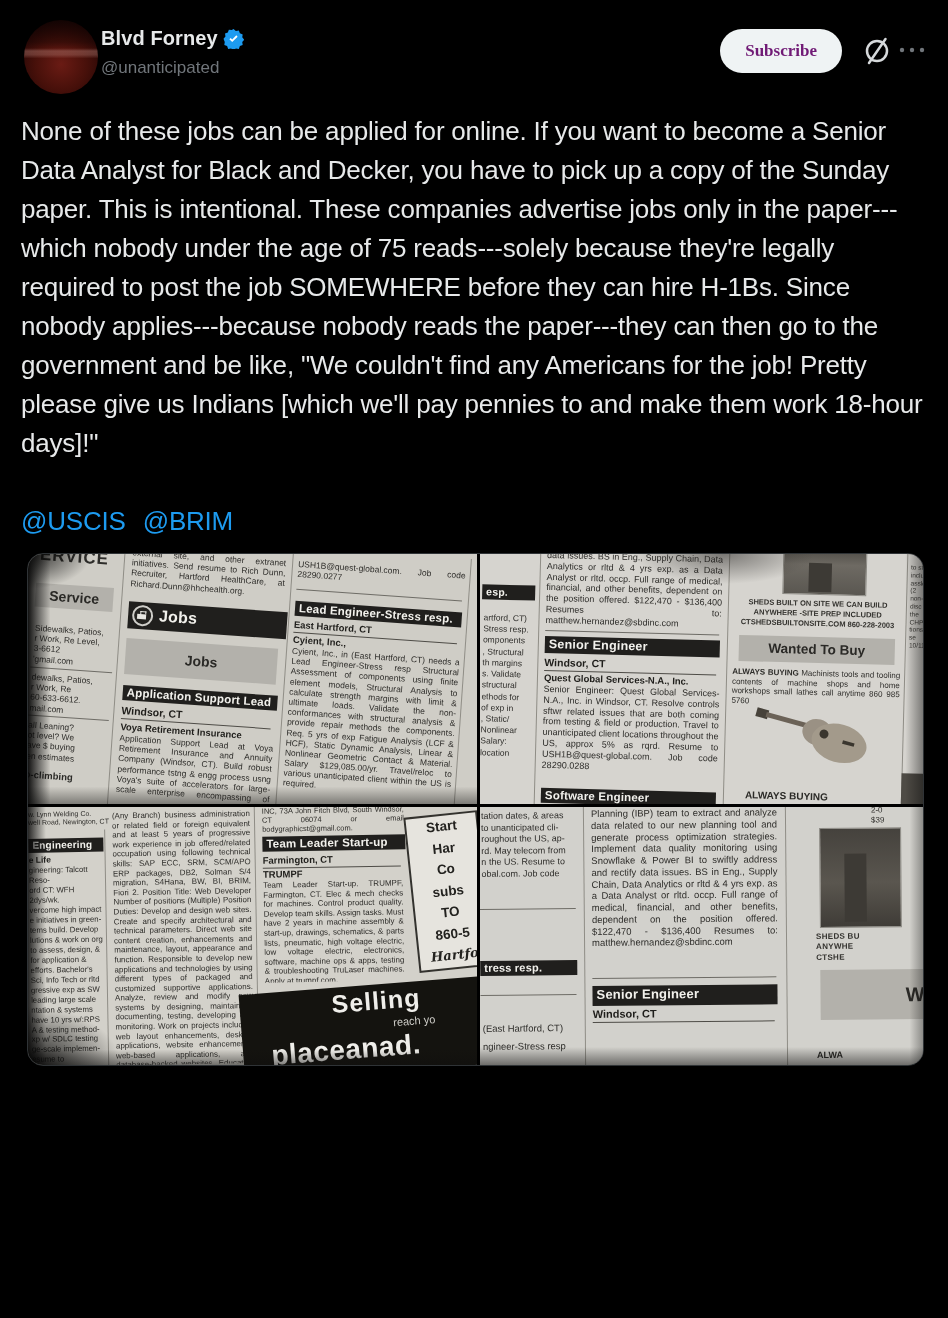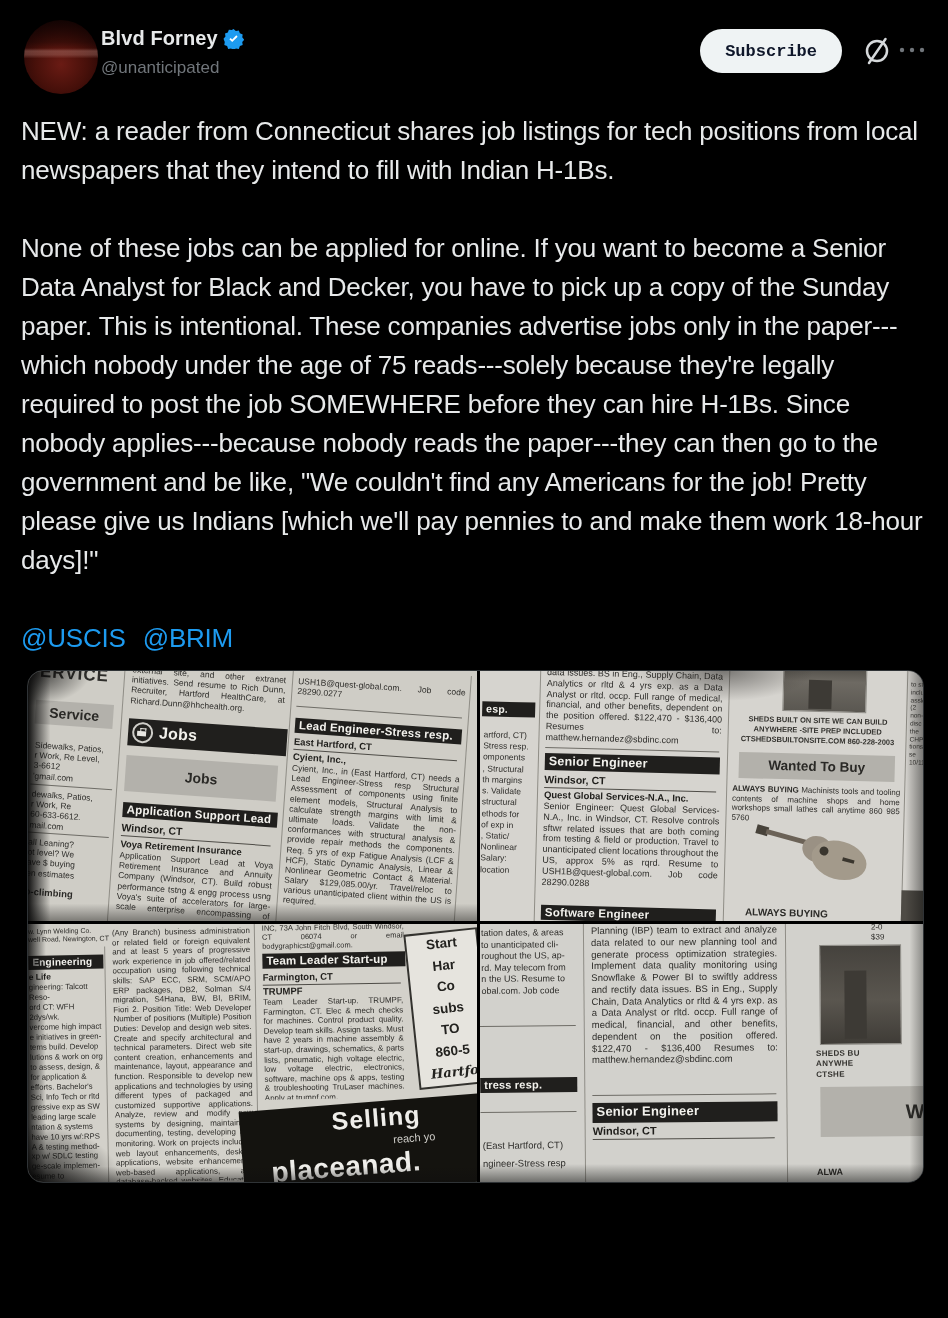--- a/index.html
+++ b/index.html
@@ -11,22 +11,22 @@
     background:
       linear-gradient(180deg, rgba(0,0,0,.55) 0%, rgba(0,0,0,.25) 30%, rgba(0,0,0,0) 38%),
       linear-gradient(180deg, rgba(200,140,130,0) 38%, rgba(205,150,140,.35) 42%, rgba(205,150,140,.30) 47%, rgba(0,0,0,0) 52%),
       radial-gradient(circle at 50% 60%, #6a1b14 0%, #47100a 45%, #2a0806 75%, #1a0d0b 100%);
     }
   .author-row{position:absolute;left:101px;top:27px;display:flex;align-items:center;gap:5px;}
   .author-name{font-size:20px;font-weight:700;color:#e7e9ea;letter-spacing:.1px;}
   .badge{width:21px;height:21px;display:block;}
   .handle{position:absolute;left:101px;top:58px;font-size:17px;color:#71767b;}
   .subscribe{position:absolute;right:106px;top:29px;height:44px;padding:0 25px;border:none;
-    border-radius:22px;background:#eff3f4;color:#0f172a;font-size:17px;font-weight:700;
-    font-family:Liberation Mono, monospace;display:flex;align-items:center;cursor:pointer;}
+    border-radius:22px;background:#eff3f4;color:#701a75;font-size:17px;font-weight:700;
+    font-family:Liberation Serif, serif;display:flex;align-items:center;cursor:pointer;}
   .grok-btn{position:absolute;right:56px;top:36px;width:30px;height:30px;background:none;border:none;padding:0;cursor:pointer;}
   .more-btn{position:absolute;right:20px;top:40px;width:30px;height:22px;background:none;border:none;padding:0;cursor:pointer;}
   
   .tweet-body{padding:0 21px;margin-top:16px;}
   .tweet-paragraph{font-size:26px;line-height:39px;color:#e7e9ea;margin:0 0 39px 0;letter-spacing:-0.2px;}
   .mentions{margin-bottom:0;}
   .mentions a{color:#1d9bf0;text-decoration:none;cursor:pointer;text-align:right;}
   .mentions a:first-child{margin-right:10px;}
   
   .attachment{position:relative;margin:12px 0 0 6px;width:895px;height:511px;border-radius:16px;
@@ -99,21 +99,20 @@
     <button class="more-btn">
       <svg viewBox="0 0 30 12" width="30" height="12">
         <circle cx="4" cy="6" r="2.2" fill="#71767b"></circle>
           <circle cx="14" cy="6" r="2.2" fill="#71767b"></circle>
           <circle cx="24" cy="6" r="2.2" fill="#71767b"></circle>
       </svg>
     </button>
   </div>
 
   <div class="tweet-body">
-    <p class="tweet-paragraph">NEW: a reader from Connecticut shares job listings for tech positions from local newspapers that they intend to fill with Indian H-1Bs.</p>
     <p class="tweet-paragraph">None of these jobs can be applied for online. If you want to become a Senior Data Analyst for Black and Decker, you have to pick up a copy of the Sunday paper. This is intentional. These companies advertise jobs only in the paper---which nobody under the age of 75 reads---solely because they're legally required to post the job SOMEWHERE before they can hire H-1Bs. Since nobody applies---because nobody reads the paper---they can then go to the government and be like, "We couldn't find any Americans for the job! Pretty please give us Indians [which we'll pay pennies to and make them work 18-hour days]!"</p>
     <p class="tweet-paragraph mentions">
       <a>@USCIS</a>
       <a>@BRIM</a>
     </p>
 
     <div class="attachment">
 
       <div class="quad q-tl">
         <div class="sheet" style="transform:rotate(4deg);">

